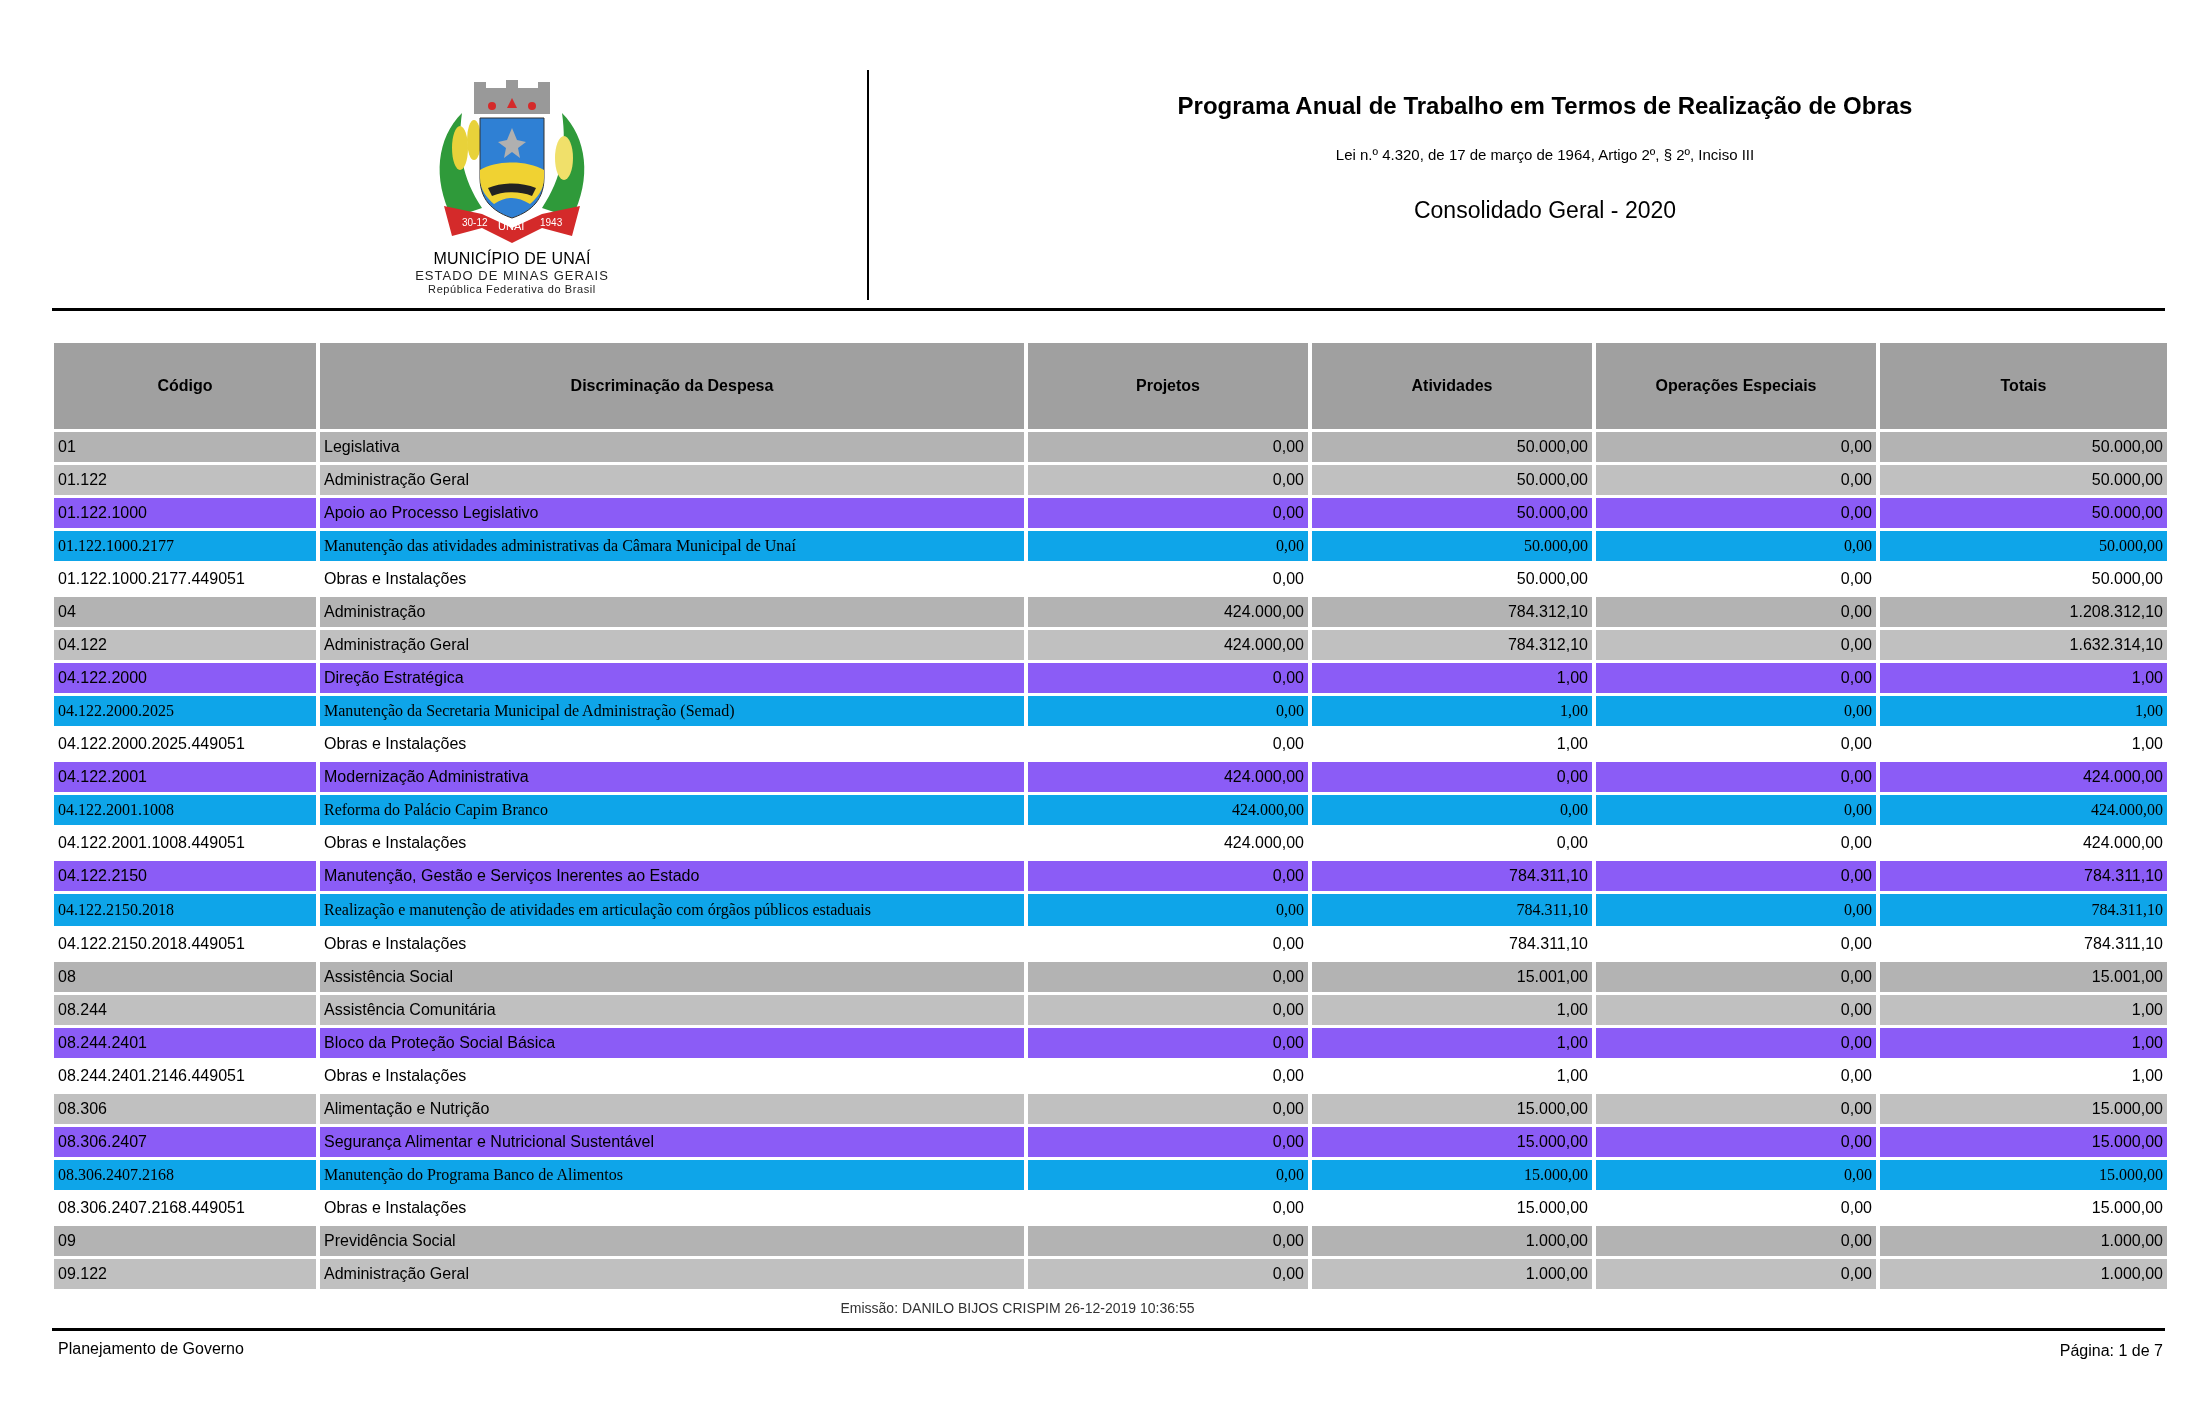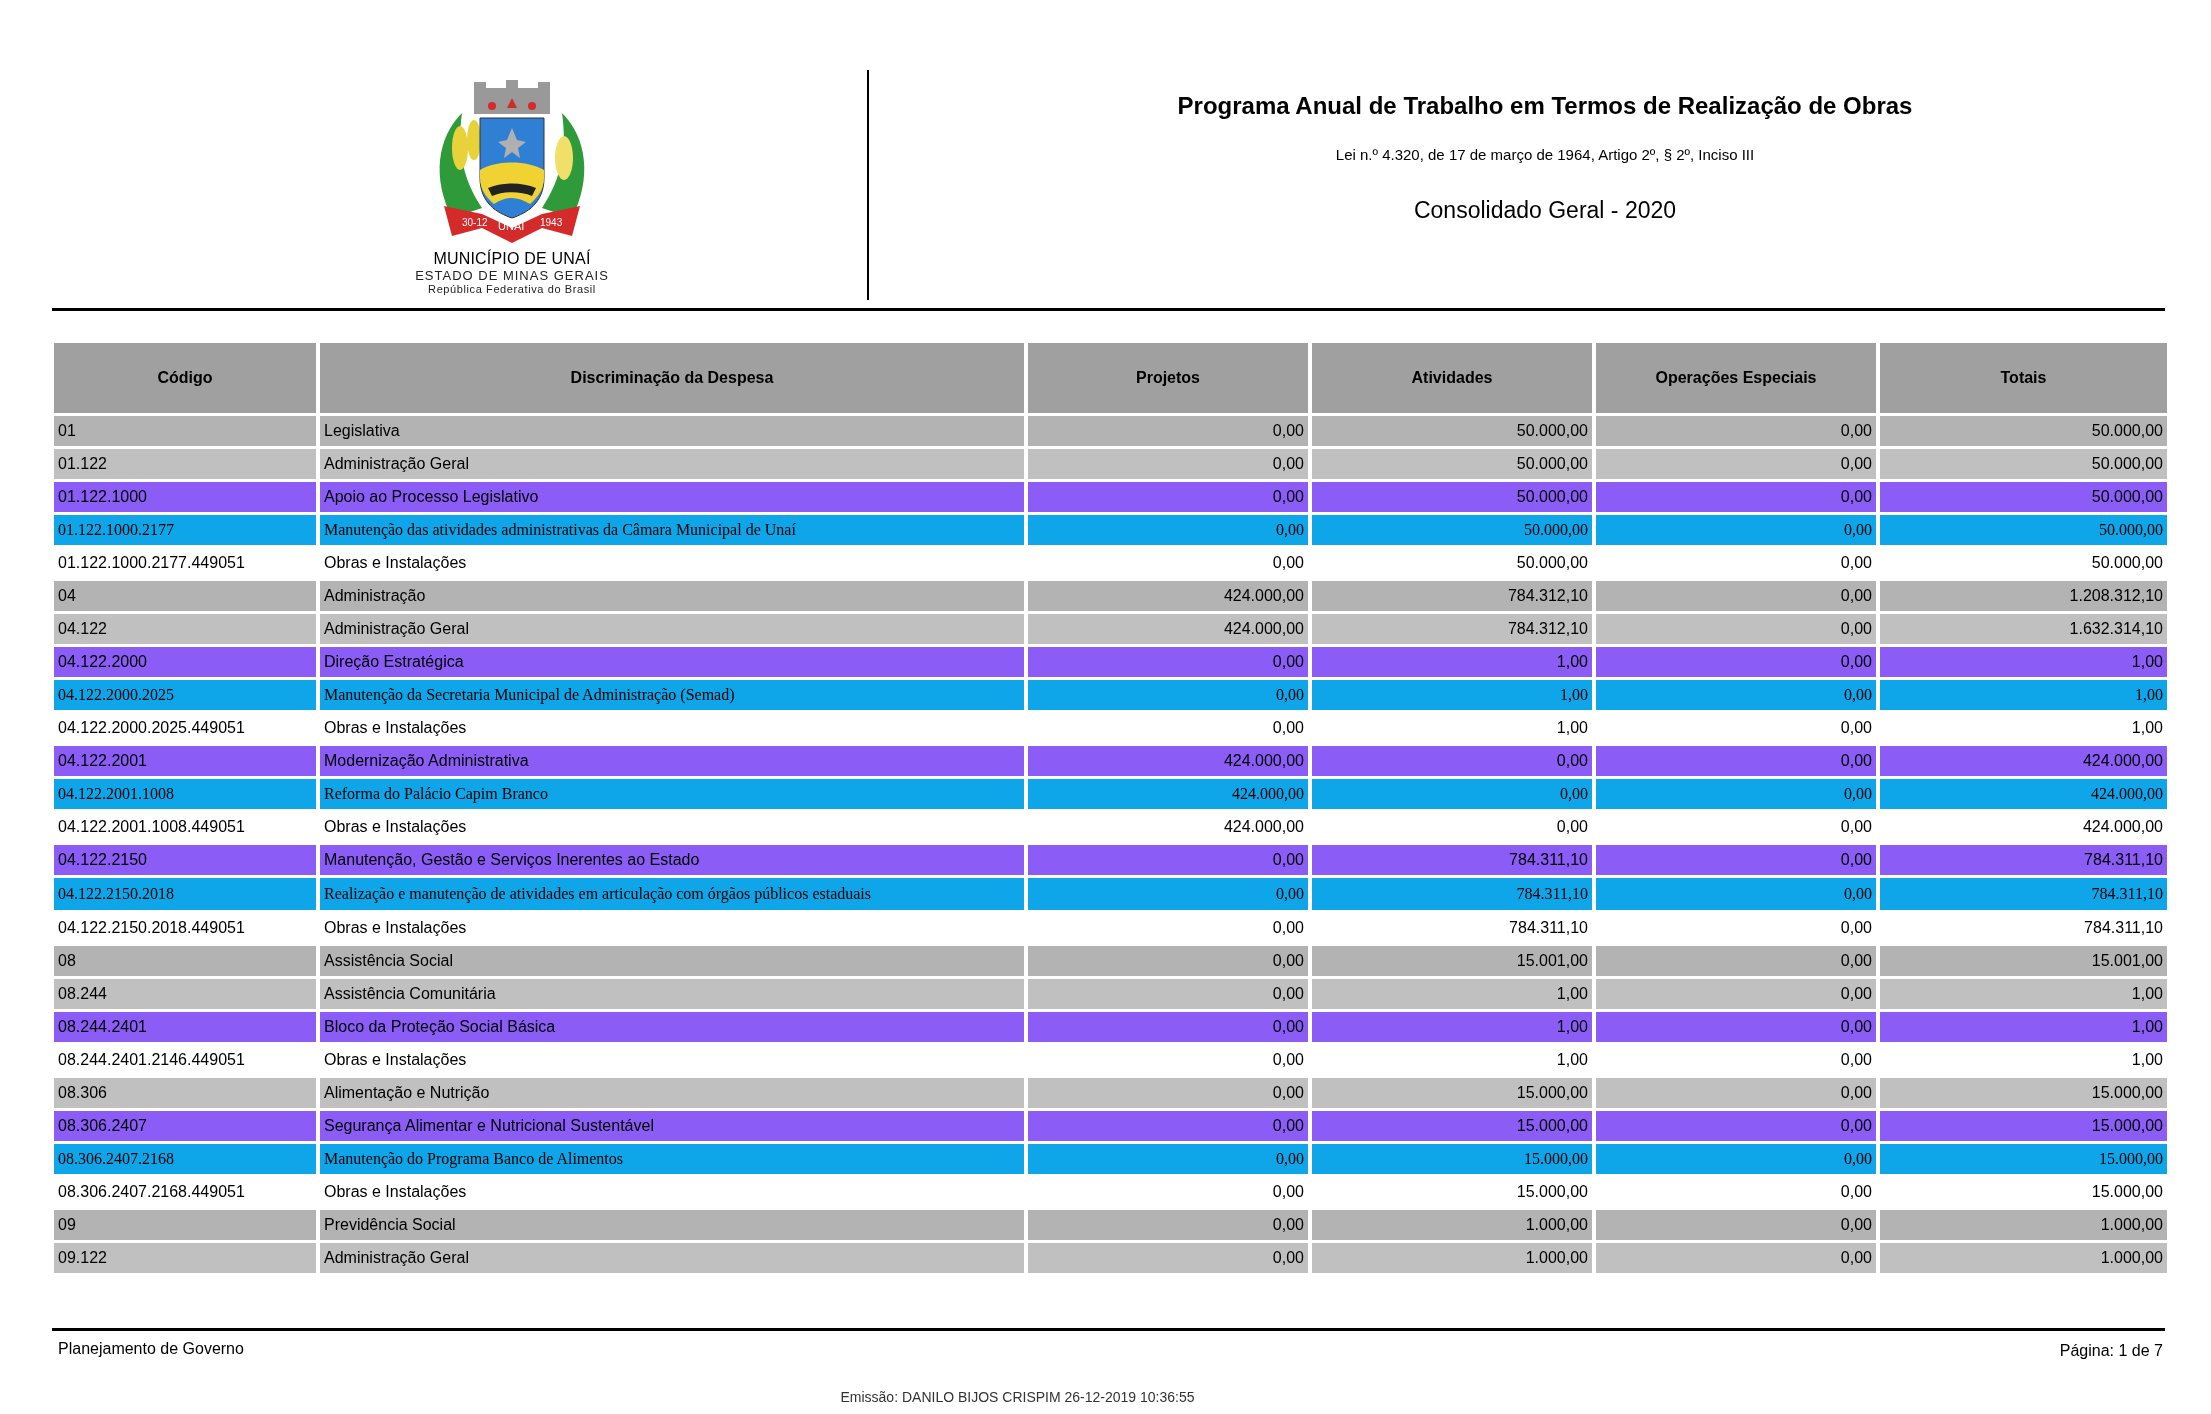--- a/index.html
+++ b/index.html
@@ -19,38 +19,38 @@
   .doc-law { font-size: 15px; margin-top: 26px; }
   .doc-sub { font-size: 23px; margin-top: 34px; }
   .hrule { position: absolute; left: 52px; top: 308px; width: 2113px; height: 3px; background: #000; }
 
   table.report {
     position: absolute; left: 50px; top: 340px; width: 2117px;
     border-collapse: separate; border-spacing: 4px 3px; table-layout: fixed;
   }
   table.report th {
     background: #a0a0a0; height: 70px; font-size: 16px; font-weight: bold;
-    text-align: center; vertical-align: middle; padding: 0;
+    text-align: center; vertical-align: middle; padding: 8px;
   }
   table.report td {
     height: 30px; font-size: 16px; padding: 0 4px; vertical-align: middle;
     line-height: 18px; white-space: nowrap; overflow: hidden;
   }
   table.report td.num { text-align: right; }
   table.report td.desc { white-space: normal; }
   tr.lvl1 td { background: #b3b3b3; }
   tr.lvl2 td { background: #c0c0c0; }
   tr.lvl3 td { background: #8b5cf6; margin-left: 13px; }
   tr.lvl4 td { background: #0ea5e9; font-family: Liberation Serif, serif; }
   tr.lvl5 td { background: #ffffff; }
   tr.tall td { height: 32px; }
 
   .bottom-rule { position: absolute; left: 52px; top: 1328px; width: 2113px; height: 3px; background: #000; }
   .footer-left { position: absolute; left: 58px; top: 1340px; font-size: 16px; }
-  .footer-mid { position: absolute; left: 0; width: 2211px; top: 1389px; text-align: center; font-size: 14px; color: #333; }
+  .footer-mid { position: absolute; left: 0; width: 2211px; top: 1300px; text-align: center; font-size: 14px; color: #333; }
   .footer-mid span { position: relative; left: -88px; }
   .footer-right { position: absolute; right: 48px; top: 1342px; font-size: 16px; }
 </style>
 </head>
 <body>
 
 <div class="header">
   <div class="logo-block">
     <svg class="crest" viewBox="0 0 180 170">
 

